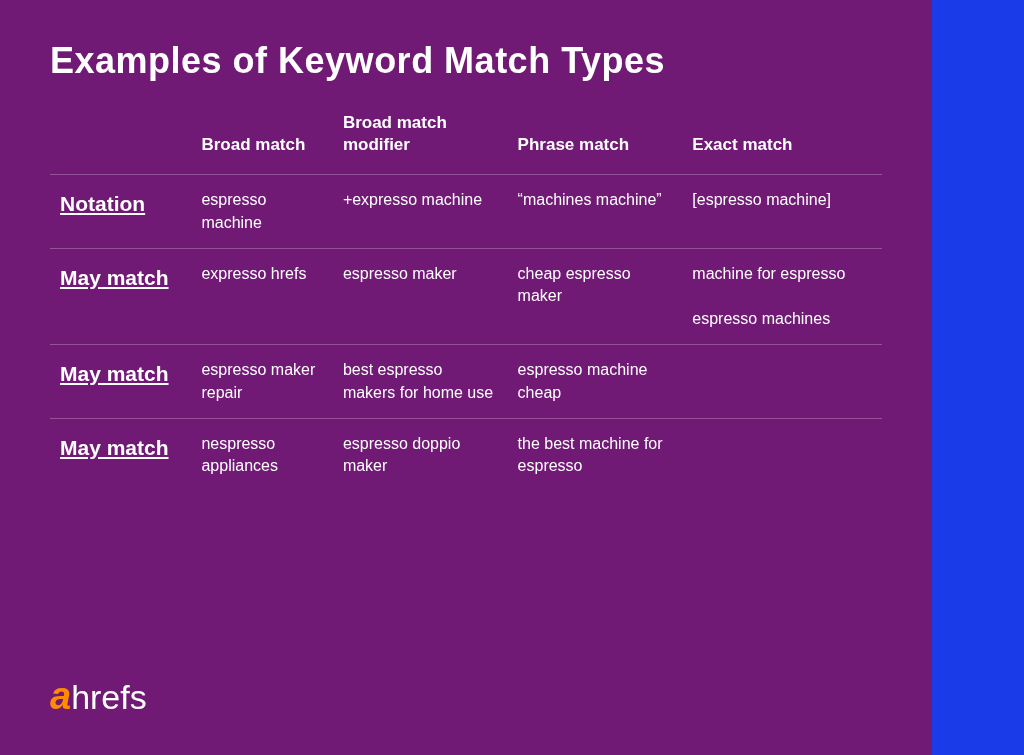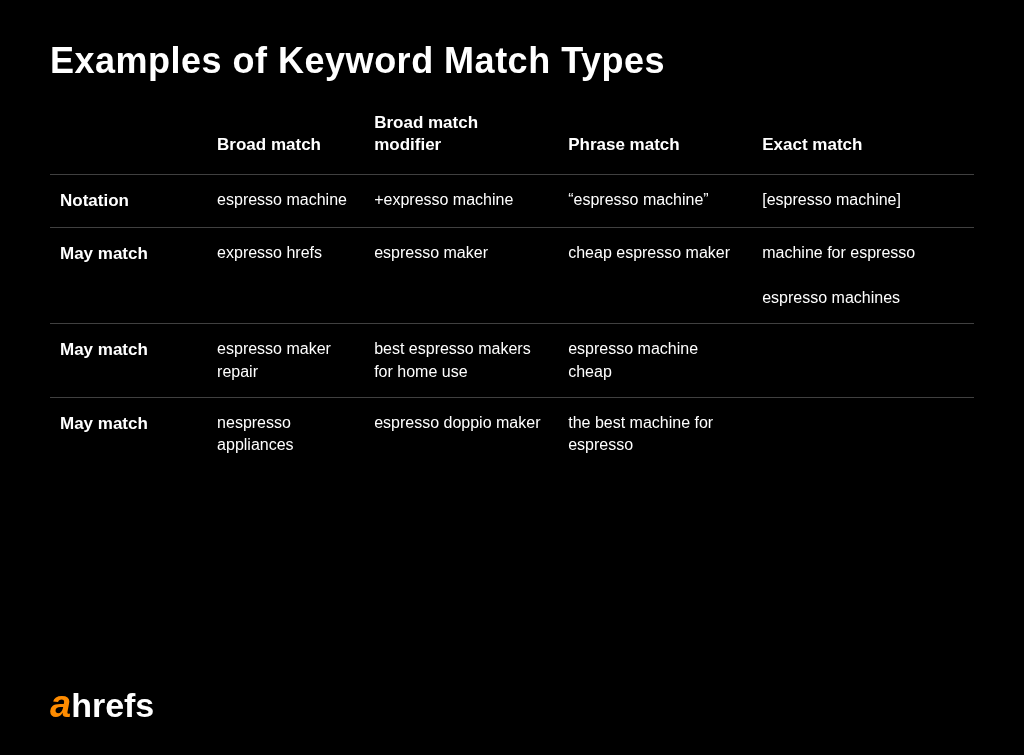--- a/index.html
+++ b/index.html
@@ -5,24 +5,24 @@
     * { box-sizing: border-box; margin: 0; padding: 0; }
     body {
       width: 1024px;
       height: 755px;
       background-color: #1a3be8;
       font-family: 'Arial', sans-serif;
       color: #ffffff;
       overflow: hidden;
     }
     .container {
-      width: 1024px;
+      width: 932px;
       height: 755px;
-      background-color: #000000;
-      padding: 40px 50px 30px 50px;
+      background-color: #701a75;
+      padding: 40px 50px 38px 50px;
       display: flex;
       flex-direction: column;
     }
     .title {
       font-size: 36px;
       font-weight: 800;
       color: #ffffff;
       margin-bottom: 30px;
       letter-spacing: 0.5px;
     }
@@ -55,21 +55,22 @@
     tbody tr td {
       font-size: 16px;
       color: #ffffff;
       padding: 14px 10px;
       vertical-align: top;
       line-height: 1.4;
       border-top: 1px solid rgba(255,255,255,0.25);
     }
     tbody tr td:first-child {
       font-weight: 700;
-      font-size: 17px;
+      font-size: 21px;
+      text-decoration: underline;
     }
     .footer {
       display: flex;
       align-items: center;
       justify-content: space-between;
       margin-top: 20px;
       padding-top: 10px;
     }
     .logo {
       display: flex;
@@ -81,21 +82,21 @@
     .logo-a {
       color: #ff8c00;
       font-size: 38px;
       font-weight: 900;
       font-style: italic;
       line-height: 1;
     }
     .logo-text {
       color: #ffffff;
       font-size: 34px;
-      font-weight: 700;
+      font-weight: 400;
     }
     .url {
       font-size: 14px;
       color: rgba(255,255,255,0.7);
     }
   </style>
 </head>
 <body>
 
 <div class="container">
@@ -117,21 +118,21 @@
           <th>Broad match modifier</th>
           <th>Phrase match</th>
           <th>Exact match</th>
         </tr>
       </thead>
       <tbody id="table-body">
       <tr>
             <td>Notation</td>
             <td>espresso machine</td>
             <td>+expresso machine</td>
-            <td>“espresso machine”</td>
+            <td>“machines machine”</td>
             <td>[espresso machine]</td>
           </tr>
           <tr>
             <td>May match</td>
             <td>expresso hrefs</td>
             <td>espresso maker</td>
             <td>cheap espresso maker</td>
             <td>machine for espresso<br><br>espresso machines</td>
           </tr>
           <tr>

